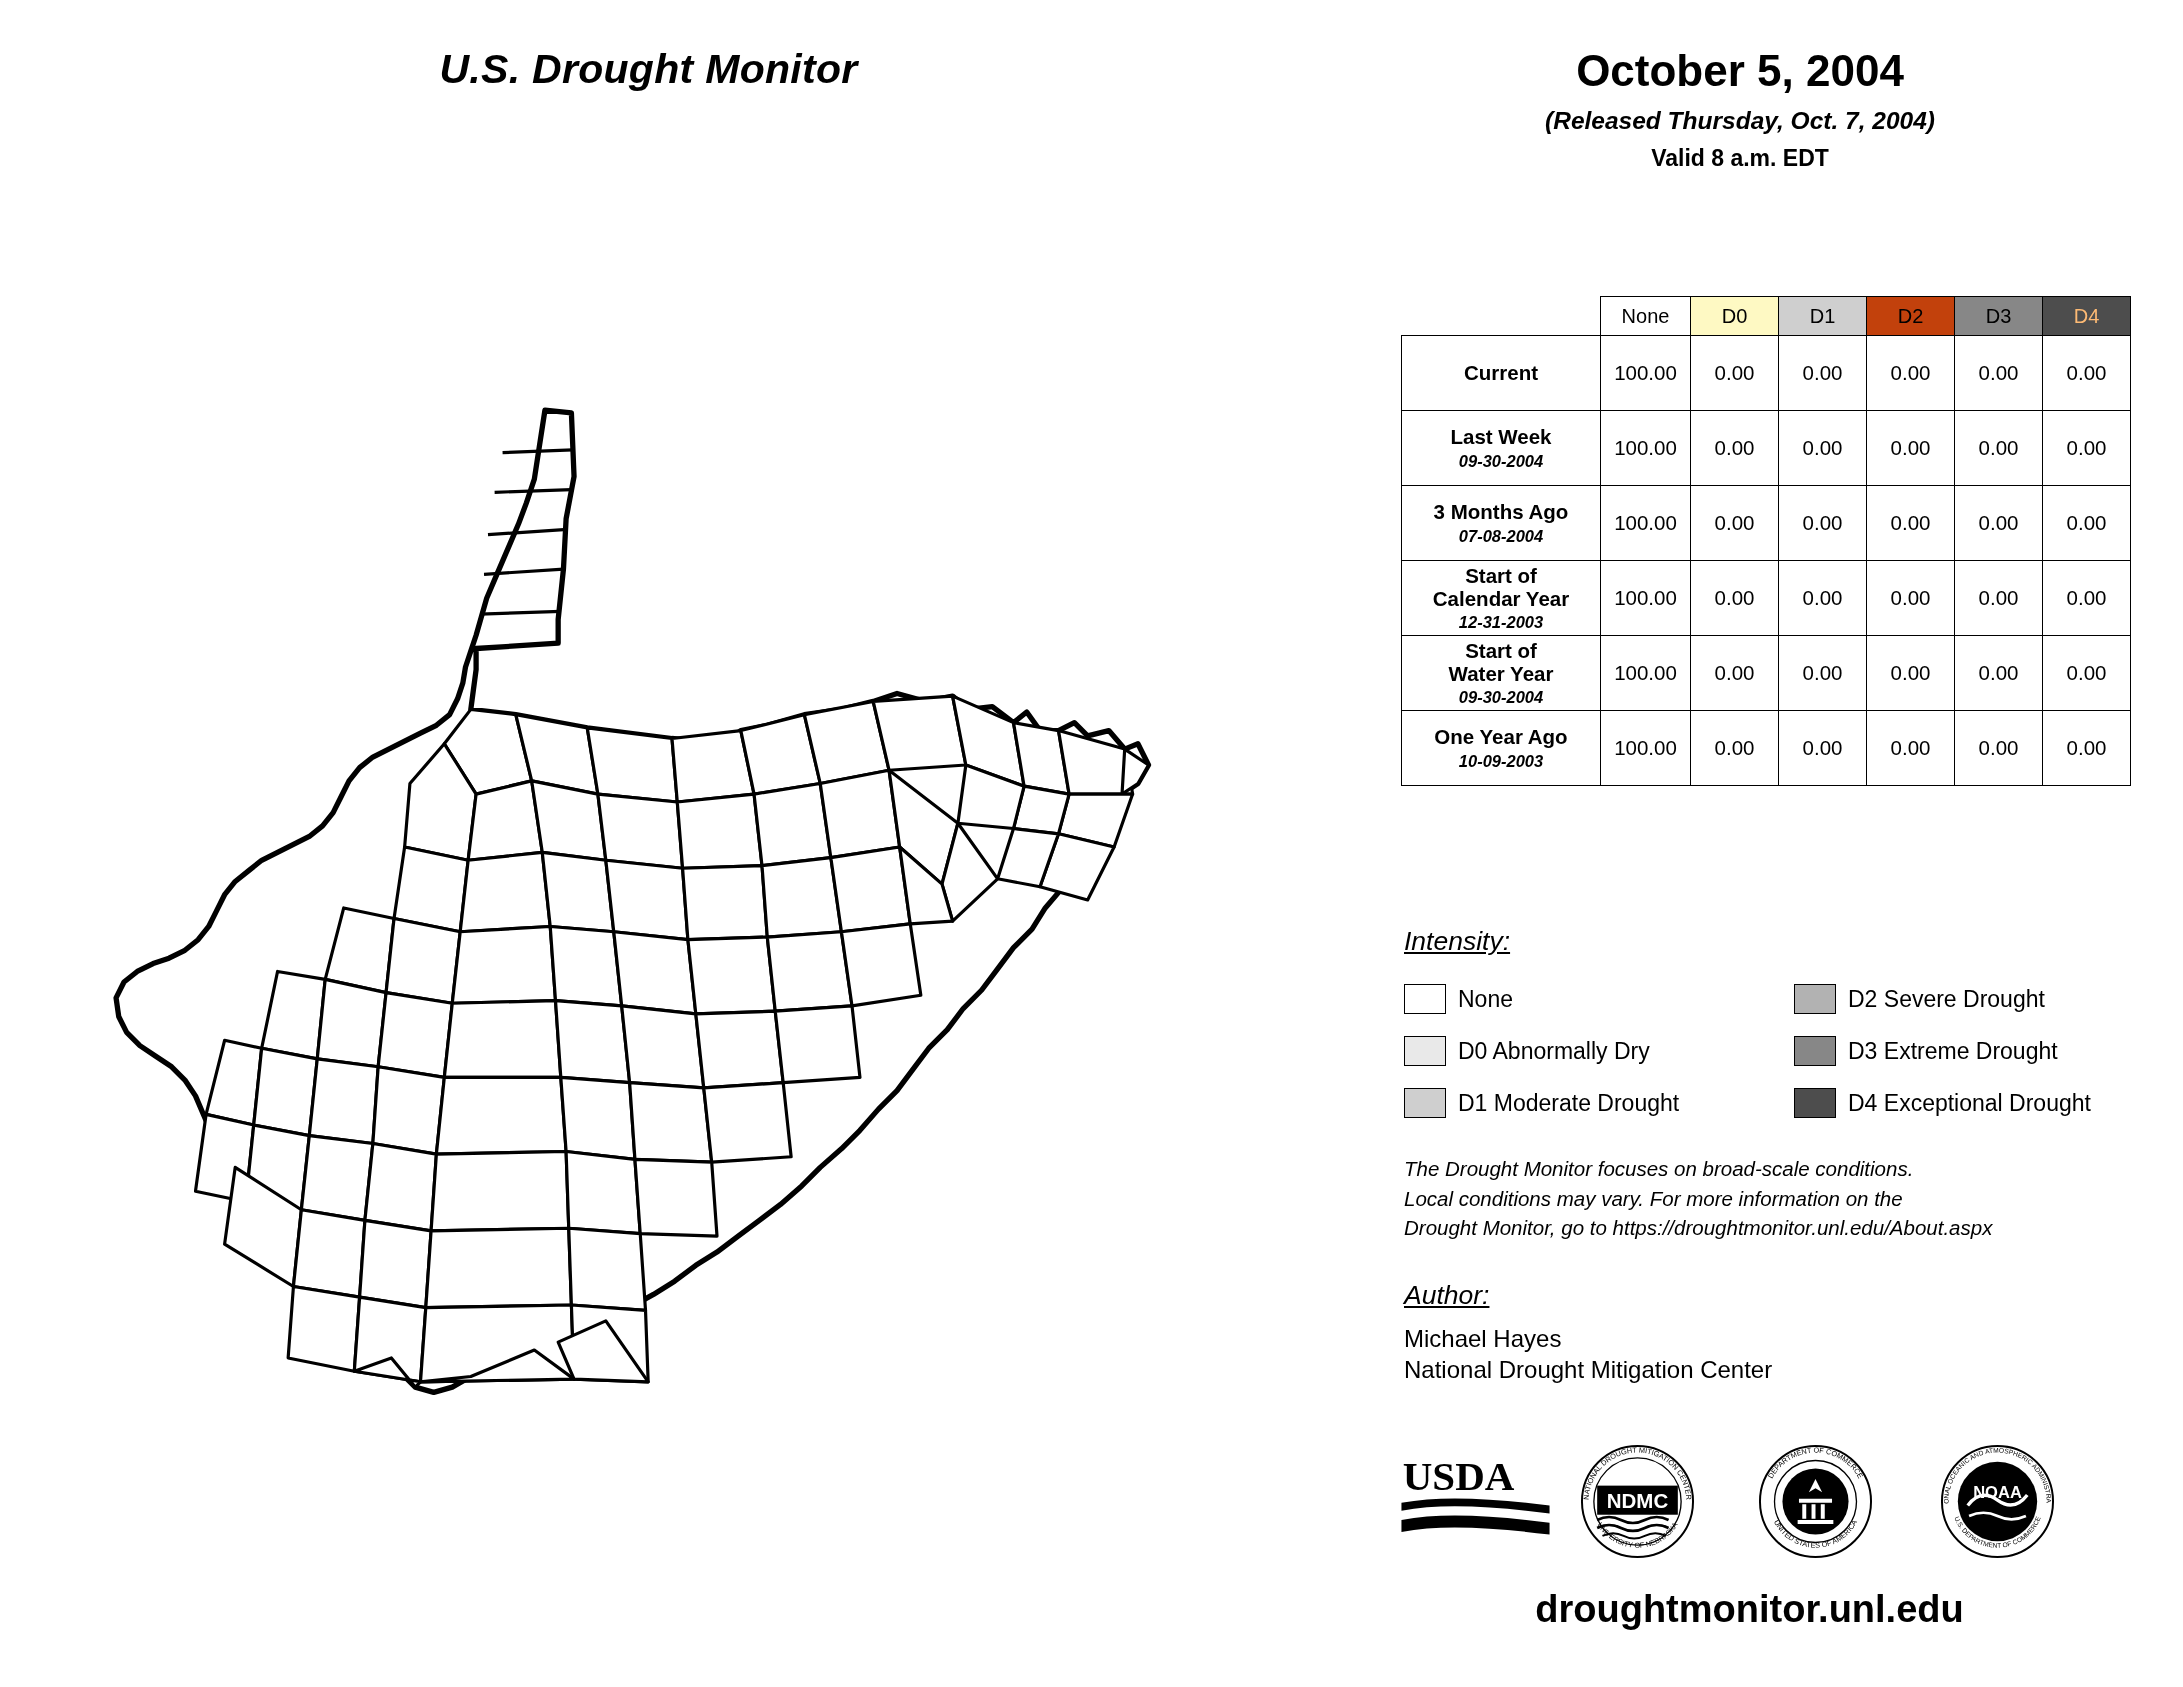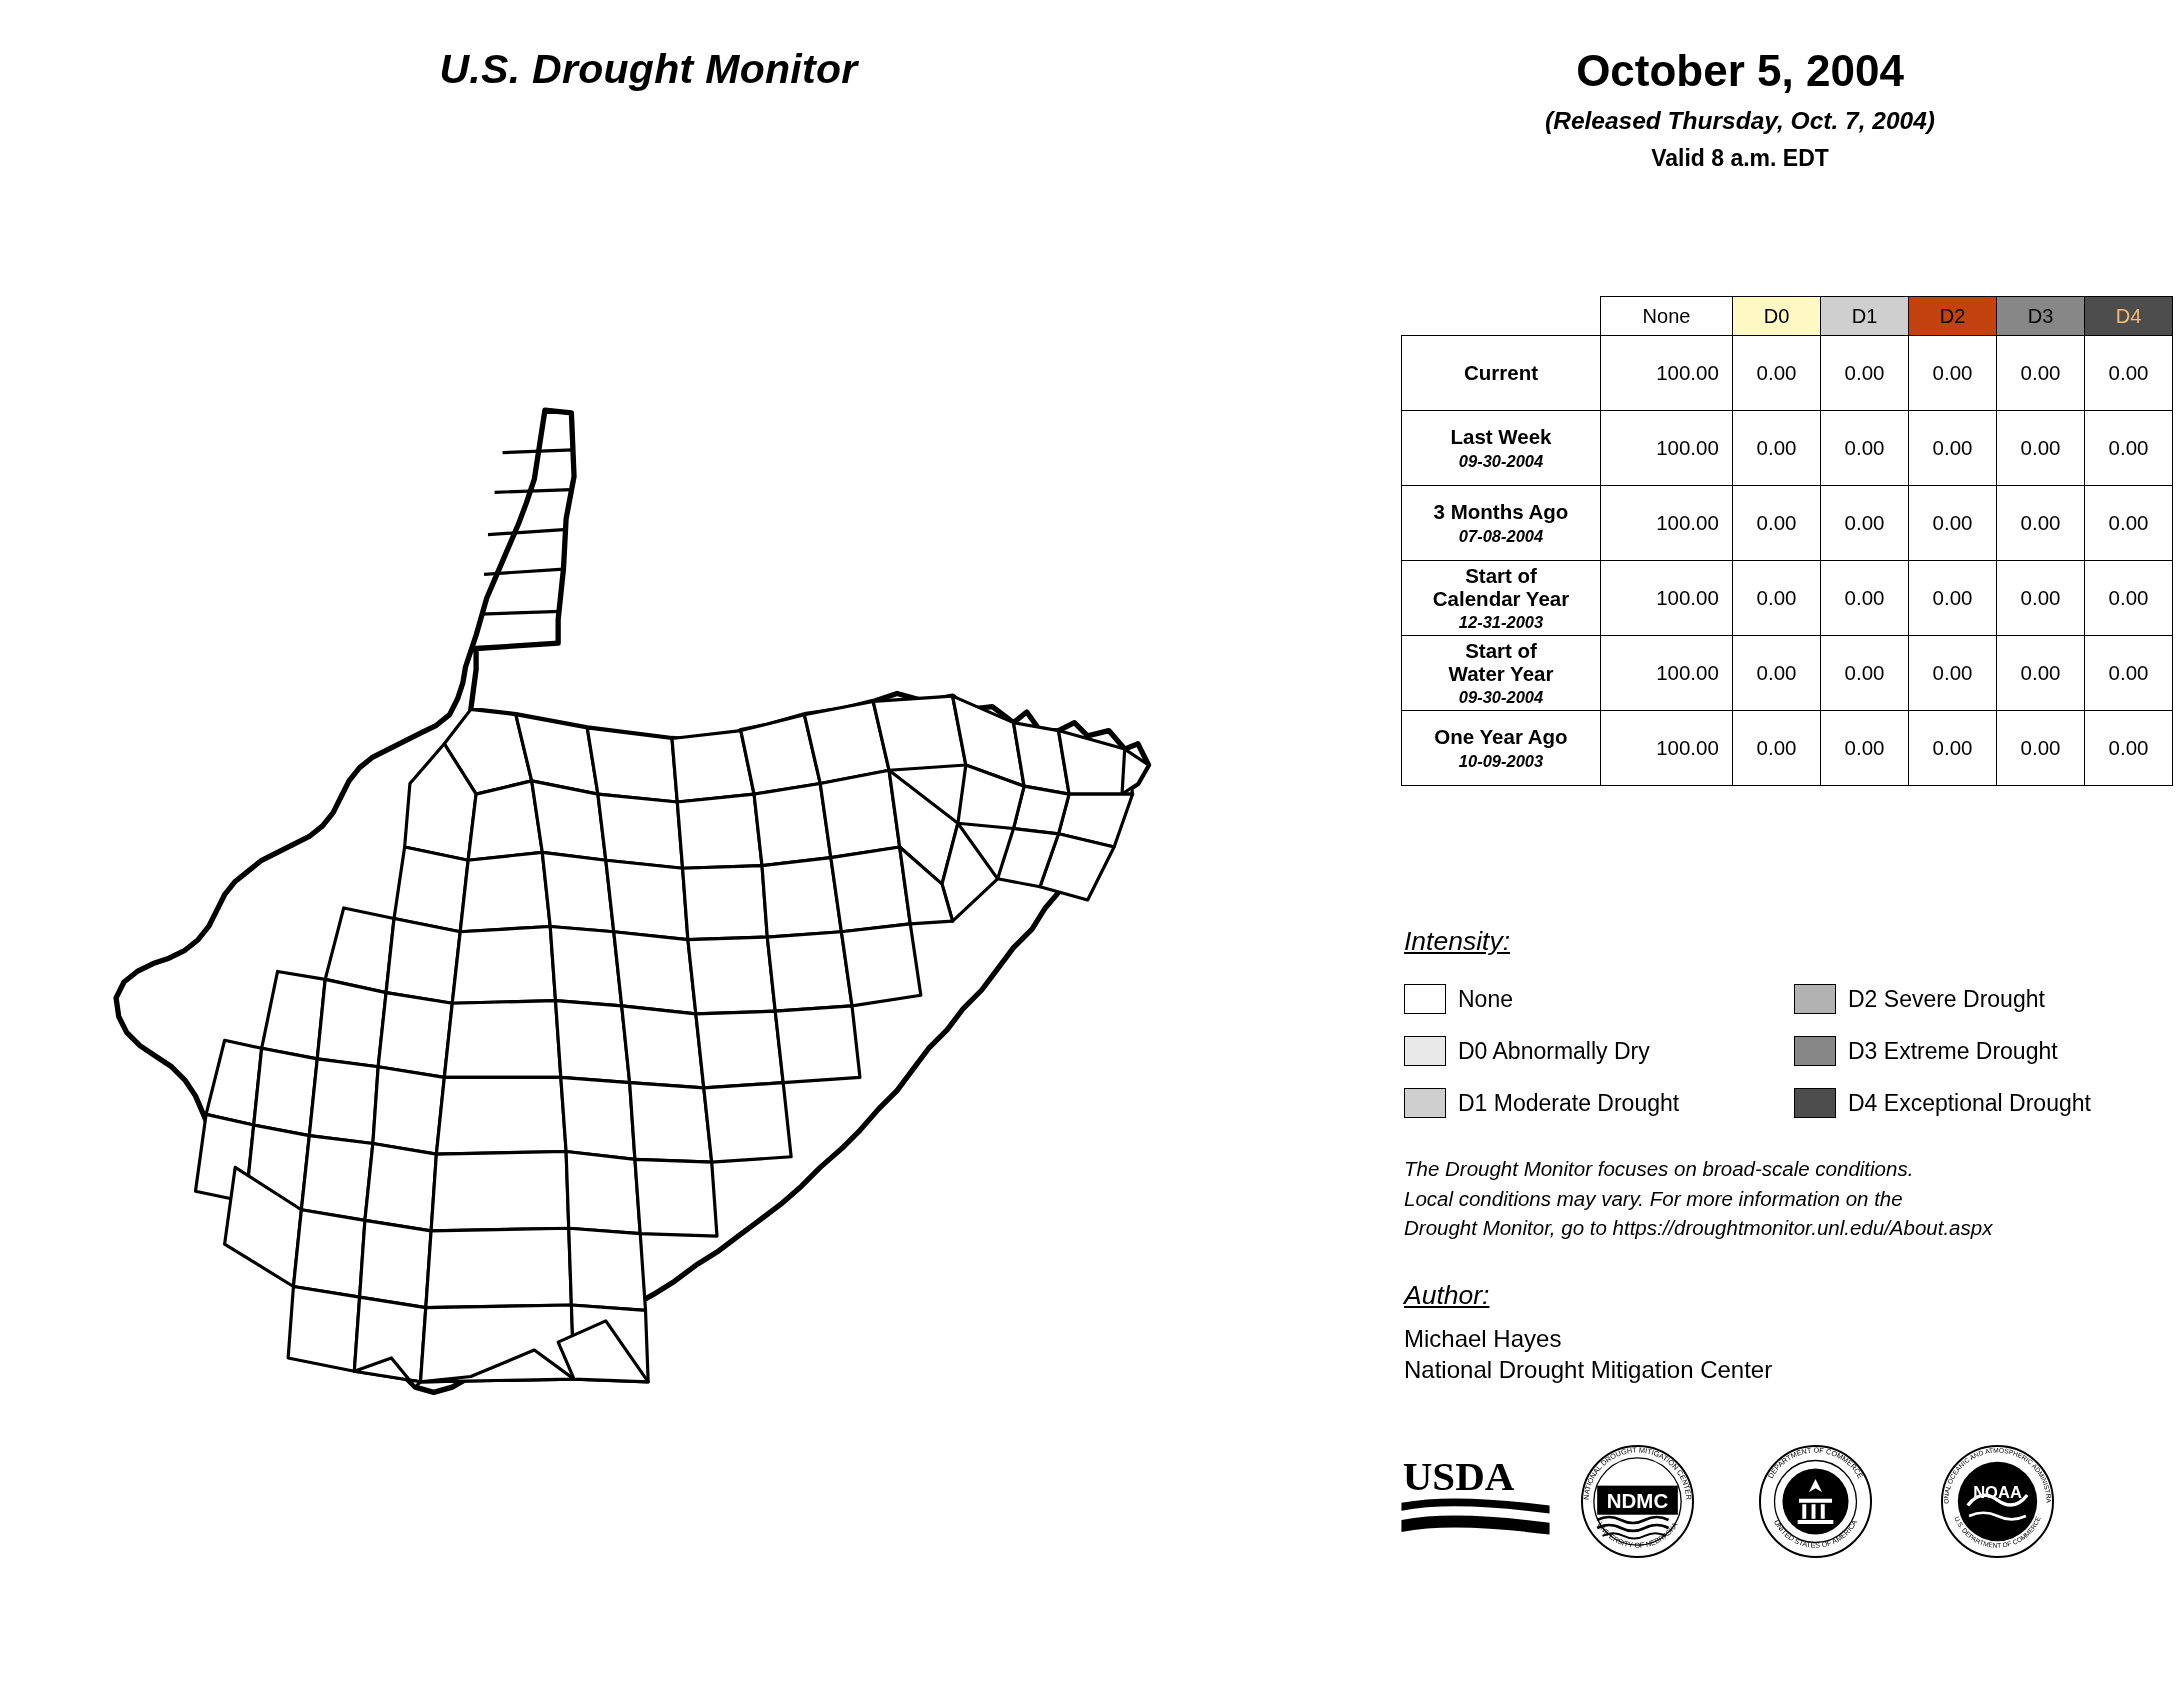--- a/index.html
+++ b/index.html
@@ -118,21 +118,21 @@
     font-size: 16.5px;
     font-weight: bold;
     font-style: italic;
     margin-top: 2.6px;
   }
   .valcell {
     width: 87px;
     height: 74px;
     font-size: 20.5px;
   }
-  .valcell.first { width: 89px; padding-left: 42px; }
+  .valcell.first { width: 89px; }
 
   
   .intensity-title {
     position: absolute;
     left: 1404px;
     top: 926px;
     font-size: 26.5px;
     font-style: italic;
     font-weight: normal;
     text-decoration: underline;
@@ -446,20 +446,21 @@
           <textPath href="#noaaTop" startOffset="50%" text-anchor="middle">NATIONAL OCEANIC AND ATMOSPHERIC ADMINISTRATION</textPath>
         </text>
         <path id="noaaBot" d="M105 90 m-70 0 a70 70 0 0 0 140 0" fill="none"></path>
         <text font-family="Liberation Sans, sans-serif" font-size="10" fill="#000">
           <textPath href="#noaaBot" startOffset="50%" text-anchor="middle">U.S. DEPARTMENT OF COMMERCE</textPath>
         </text>
       </svg>
     </div>
   </div>
 
+  <div class="site-url">droughtmonitor.unl.edu</div>
 
   <div class="map-wrap">
     <svg width="1231" height="1231" viewBox="0 0 930 930">
       <g fill="#ffffff" stroke="#000000" stroke-width="2.4" stroke-linejoin="round">
 
         <path stroke-width="4" d="
           M352 10
           L372 12 L374 60 L368 92 L366 130 L362 168 L362 186
           L300 190 L300 206 L296 236
           L330 240 L384 250 L448 258 L488 262 L500 252 L520 248

